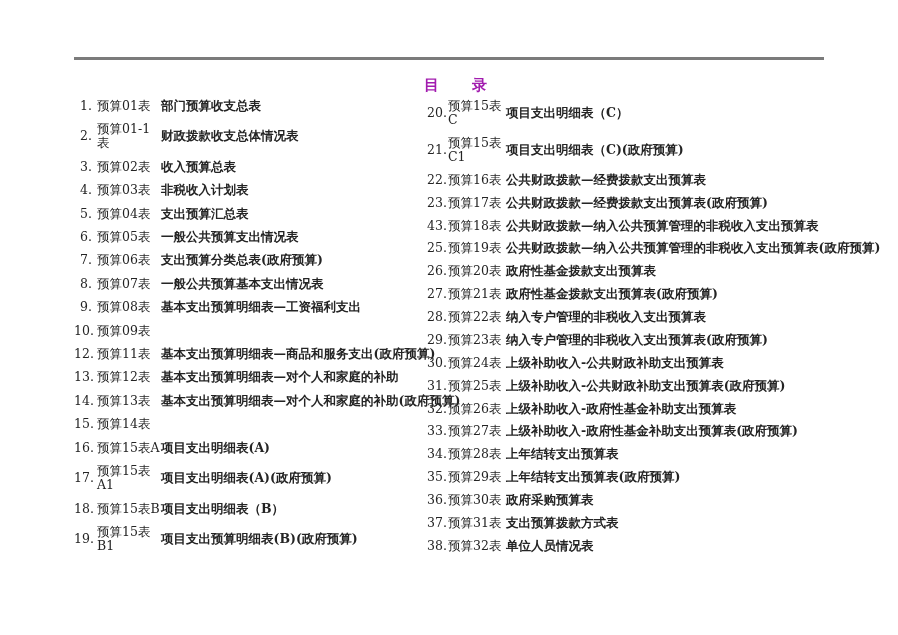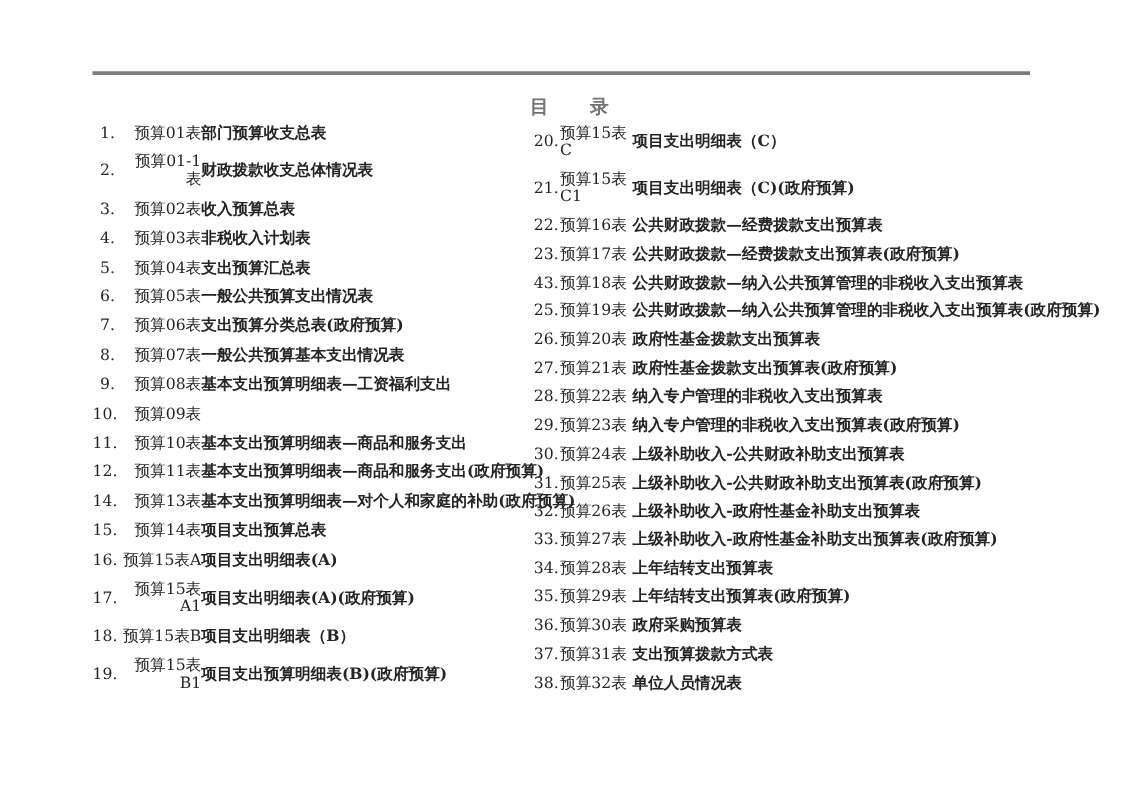--- a/index.html
+++ b/index.html
@@ -26,21 +26,21 @@
   }
   .toc-title {
     position: absolute;
     left: 74px;
     top: 76px;
     width: 764px;
     text-align: center;
     font-size: 15px;
     font-weight: bold;
     letter-spacing: 1px;
-    color: #737373;
+    color: #a21caf;
     white-space: pre;
   }
   .columns {
     position: absolute;
     left: 74px;
     top: 99px;
     width: 800px;
     height: 454px;
     display: flex;
   }
@@ -64,21 +64,21 @@
     text-align: right;
     margin-right: 5px;
     white-space: pre;
   }
   .col-left  .num { width: 18px; }
   .col-right .num { width: 16px; }
   .label {
     flex: 0 0 auto;
     white-space: pre-line;
   }
-  .col-left  .label { width: 64px; text-align: right; }
+  .col-left  .label { width: 64px; }
   .col-right .label { width: 58px; }
   .entry-title {
     flex: 1 1 auto;
     white-space: nowrap;
     font-weight: bold;
   }
 </style>
 </head>
 <body>
 
@@ -130,38 +130,37 @@
         <div class="row">
           <span class="num">9.</span>
           <span class="label">预算08表</span>
           <span class="entry-title">基本支出预算明细表—工资福利支出</span>
         </div>
         <div class="row">
           <span class="num">10.</span>
           <span class="label">预算09表</span>
         </div>
         <div class="row">
-          <span class="num">11.</span>
-          <span class="label">预算10表</span>
-          <span class="entry-title">基本支出预算明细表—商品和服务支出</span>
-        </div>
-        <div class="row">
           <span class="num">12.</span>
           <span class="label">预算11表</span>
           <span class="entry-title">基本支出预算明细表—商品和服务支出(政府预算)</span>
         </div>
         <div class="row">
+          <span class="num">13.</span>
+          <span class="label">预算12表</span>
+          <span class="entry-title">基本支出预算明细表—对个人和家庭的补助</span>
+        </div>
+        <div class="row">
           <span class="num">14.</span>
           <span class="label">预算13表</span>
           <span class="entry-title">基本支出预算明细表—对个人和家庭的补助(政府预算)</span>
         </div>
         <div class="row">
           <span class="num">15.</span>
           <span class="label">预算14表</span>
-          <span class="entry-title">项目支出预算总表</span>
         </div>
         <div class="row">
           <span class="num">16.</span>
           <span class="label">预算15表A</span>
           <span class="entry-title">项目支出明细表(A)</span>
         </div>
         <div class="row">
           <span class="num">17.</span>
           <span class="label">预算15表A1</span>
           <span class="entry-title">项目支出明细表(A)(政府预算)</span>

